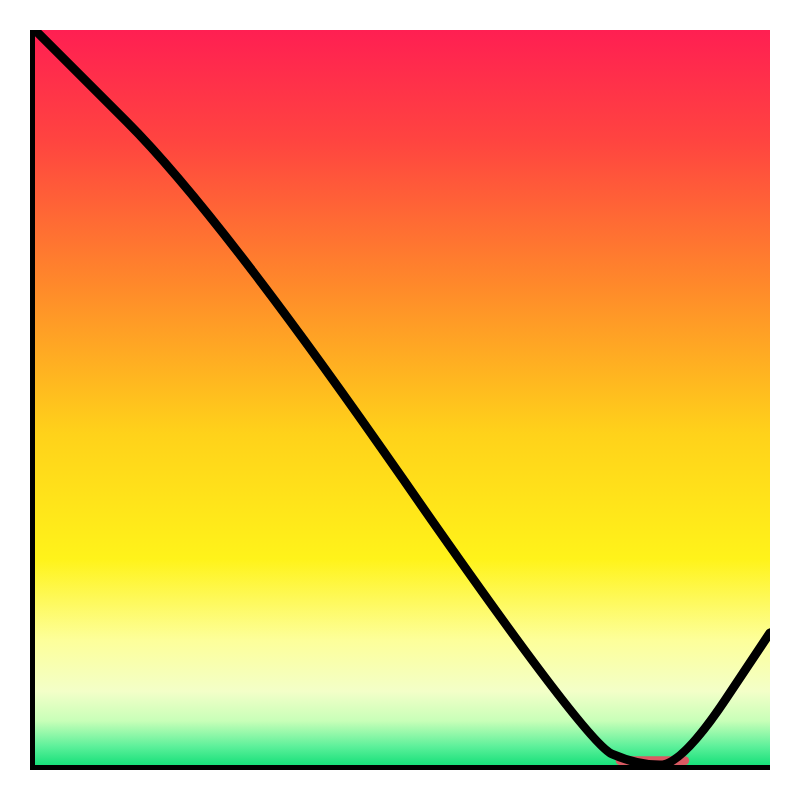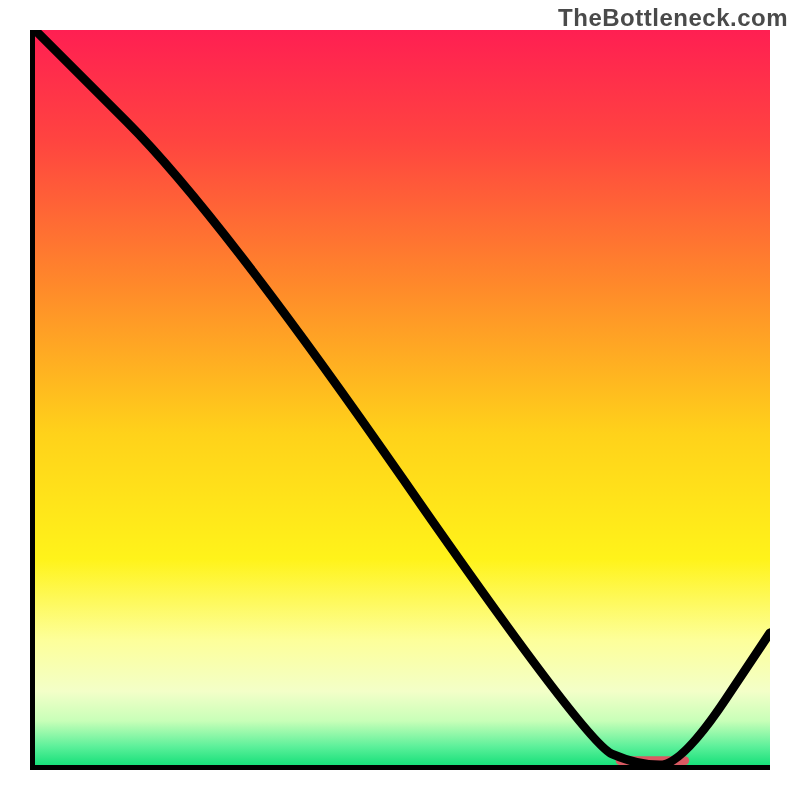--- a/index.html
+++ b/index.html
@@ -53,21 +53,20 @@
   }
   .marker {
     fill: #d95a63;
     stroke: none;
   }
 </style>
 </head>
 <body>
 
 <div class="container">
-  <div class="watermark">TheBottleneck.com</div>
 
   <div class="plot-area">
     <svg class="chart" viewBox="0 0 100 100" preserveAspectRatio="none">
       <defs>
         <linearGradient id="bg-grad" x1="0" y1="0" x2="0" y2="1">
         <stop offset="0.00%" stop-color="#ff1f52"></stop>
             <stop offset="15.00%" stop-color="#ff4440"></stop>
             <stop offset="35.00%" stop-color="#ff8a2a"></stop>
             <stop offset="55.00%" stop-color="#ffd21a"></stop>
             <stop offset="72.00%" stop-color="#fff31a"></stop>

